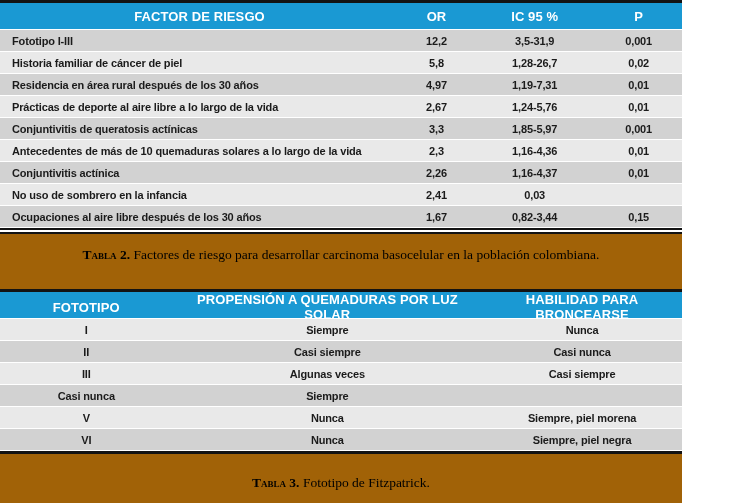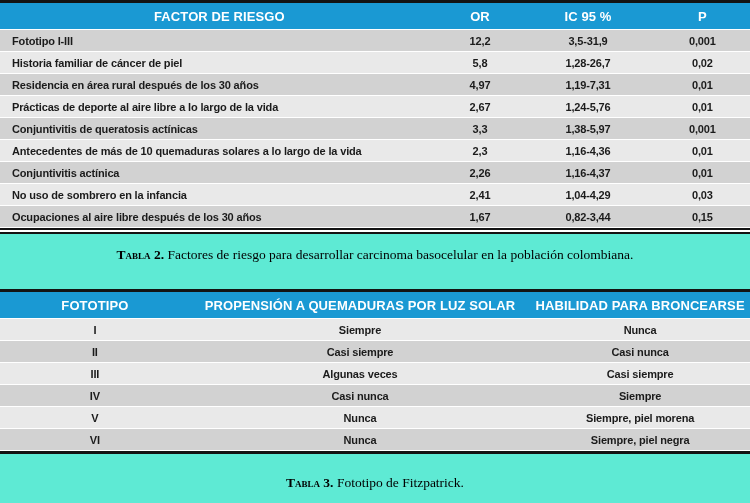--- a/index.html
+++ b/index.html
@@ -1,17 +1,17 @@
 <!DOCTYPE html>
 <html><head>
 <meta charset="utf-8">
 <style>
   html, body { margin:0; padding:0; background:#ffffff; }
   .page {
-    width:750px; height:503px; background:#5eead4; overflow:hidden;
+    width:682px; height:503px; background:#a16207; overflow:hidden;
     font-family:"Liberation Sans", sans-serif;
   }
   .rule-top { height:3px; background:#131313; }
   .rule-bottom { height:3px; background:#131313; }
   .double-rule { height:2px; background:#ffffff; border-top:2px solid #131313; border-bottom:2px solid #131313; }
 
   .thead { display:grid; background:#1a99d3; height:26px; align-items:center; border-bottom:1px solid #ffffff; }
   .th { color:#ffffff; font-weight:700; font-size:13px; text-align:center; letter-spacing:0.1px; }
 
   .row { display:grid; height:21px; align-items:center; border-bottom:1px solid #ffffff; }
@@ -69,39 +69,38 @@
       </div>
       <div class="row">
         <div class="cell left">Prácticas de deporte al aire libre a lo largo de la vida</div>
         <div class="cell">2,67</div>
         <div class="cell">1,24-5,76</div>
         <div class="cell">0,01</div>
       </div>
       <div class="row">
         <div class="cell left">Conjuntivitis de queratosis actínicas</div>
         <div class="cell">3,3</div>
-        <div class="cell">1,38-5,97</div>
+        <div class="cell">1,85-5,97</div>
         <div class="cell">0,001</div>
       </div>
       <div class="row">
         <div class="cell left">Antecedentes de más de 10 quemaduras solares a lo largo de la vida</div>
         <div class="cell">2,3</div>
         <div class="cell">1,16-4,36</div>
         <div class="cell">0,01</div>
       </div>
       <div class="row">
         <div class="cell left">Conjuntivitis actínica</div>
         <div class="cell">2,26</div>
         <div class="cell">1,16-4,37</div>
         <div class="cell">0,01</div>
       </div>
       <div class="row">
         <div class="cell left">No uso de sombrero en la infancia</div>
         <div class="cell">2,41</div>
-        <div class="cell">1,04-4,29</div>
         <div class="cell">0,03</div>
       </div>
       <div class="row">
         <div class="cell left">Ocupaciones al aire libre después de los 30 años</div>
         <div class="cell">1,67</div>
         <div class="cell">0,82-3,44</div>
         <div class="cell">0,15</div>
       </div>
     </div>
     <div class="double-rule"></div>
@@ -129,21 +128,20 @@
         <div class="cell">II</div>
         <div class="cell">Casi siempre</div>
         <div class="cell">Casi nunca</div>
       </div>
       <div class="row">
         <div class="cell">III</div>
         <div class="cell">Algunas veces</div>
         <div class="cell">Casi siempre</div>
       </div>
       <div class="row">
-        <div class="cell">IV</div>
         <div class="cell">Casi nunca</div>
         <div class="cell">Siempre</div>
       </div>
       <div class="row">
         <div class="cell">V</div>
         <div class="cell">Nunca</div>
         <div class="cell">Siempre, piel morena</div>
       </div>
       <div class="row">
         <div class="cell">VI</div>

